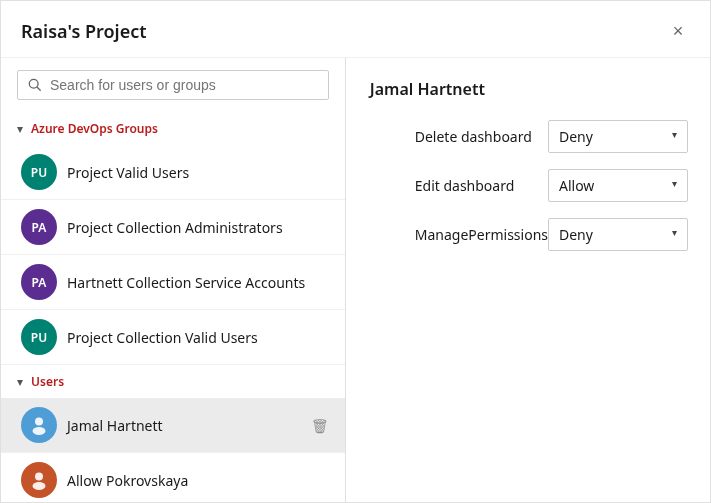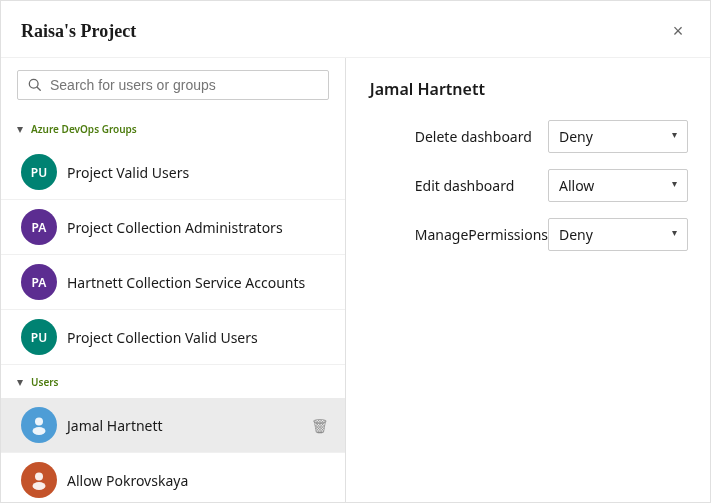--- a/index.html
+++ b/index.html
@@ -23,21 +23,20 @@
       display: flex;
       align-items: center;
       justify-content: space-between;
       padding: 16px 20px 12px 20px;
       border-bottom: 1px solid #f0f0f0;
     }
     .dialog-title {
       font-size: 18px;
       font-weight: 600;
       color: #1a1a1a;
-      font-family: Liberation Serif, serif;
     }
     .close-btn {
       background: none;
       border: none;
       cursor: pointer;
       font-size: 18px;
       color: #666;
       padding: 4px;
       display: flex;
       align-items: center;
@@ -93,23 +92,23 @@
       cursor: pointer;
       user-select: none;
     }
     .chevron-icon {
       font-size: 12px;
       color: #555;
       display: flex;
       align-items: center;
     }
     .section-label {
-      font-size: 10px;
+      font-size: 12px;
       font-weight: 600;
-      color: #4d7c0f;
+      color: #b91c1c;
     }
     .group-item {
       display: flex;
       align-items: center;
       gap: 10px;
       padding: 9px 16px 9px 20px;
       cursor: pointer;
       border-bottom: 1px solid #f0f0f0;
     }
     .group-item.selected { background: #ebebeb; }

